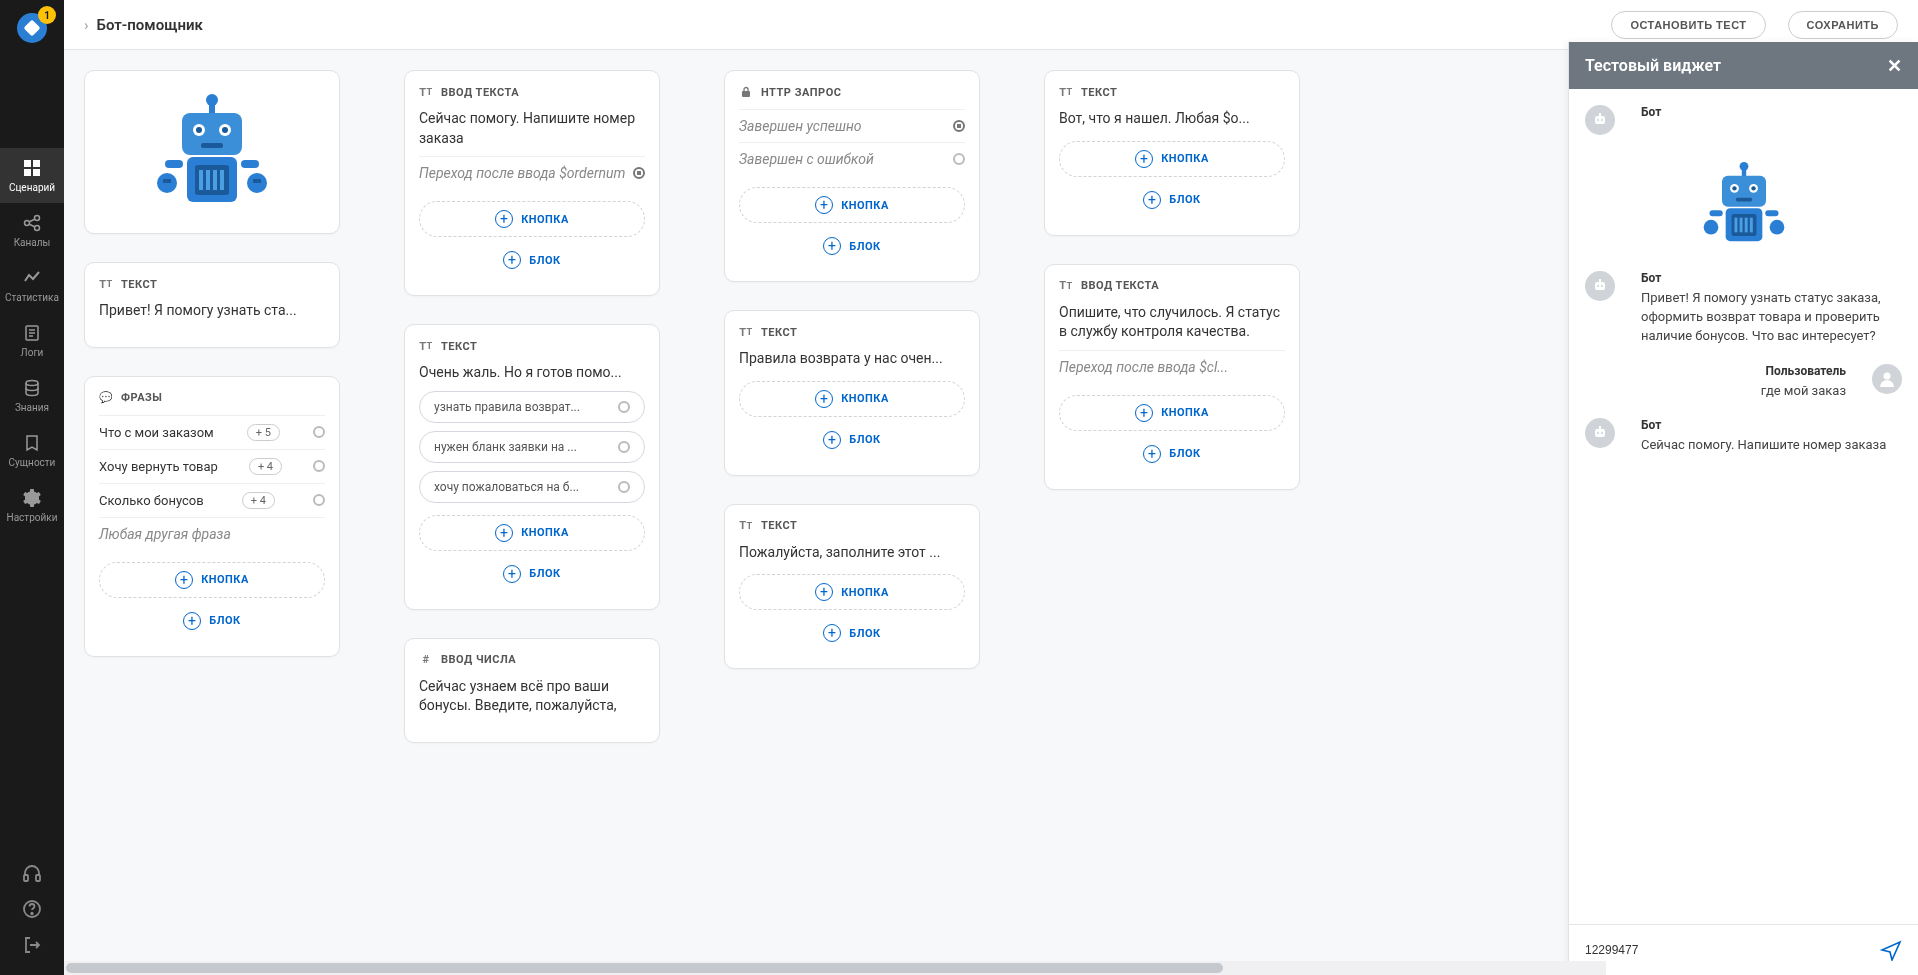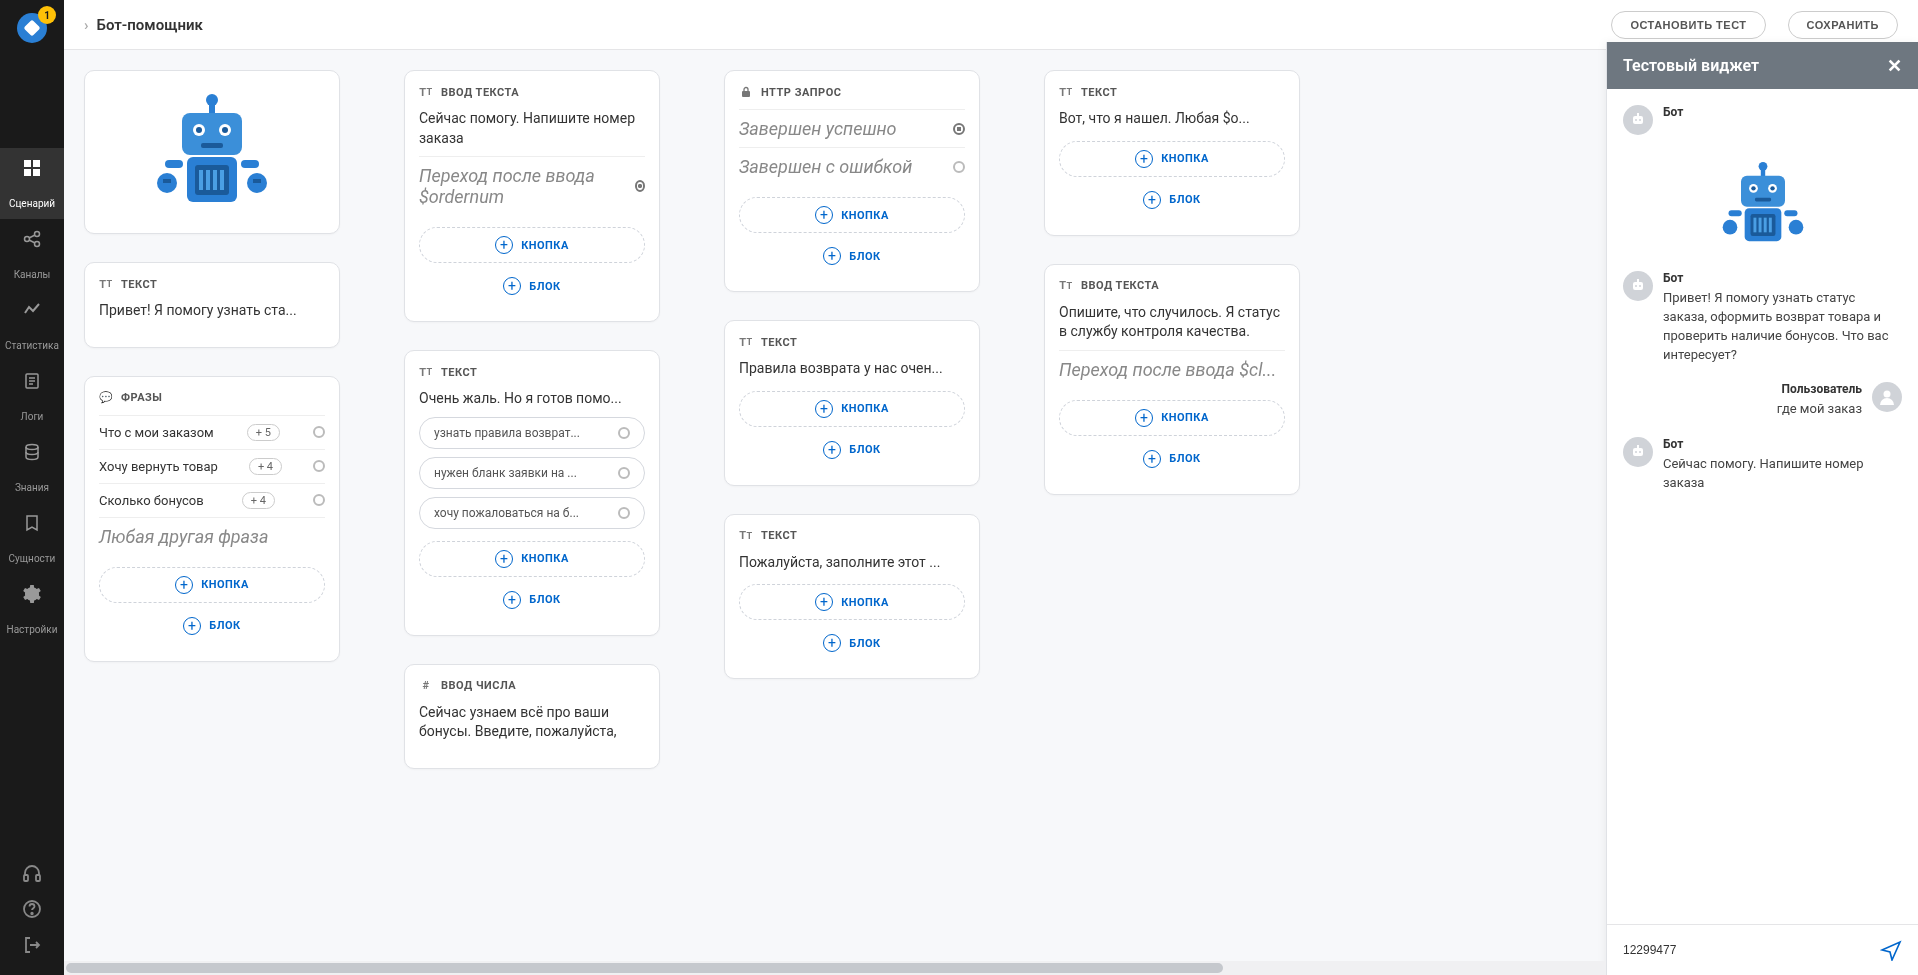--- a/index.html
+++ b/index.html
@@ -2,64 +2,64 @@
 <html><head>
 <meta charset="utf-8">
 <style>
 *{margin:0;padding:0;box-sizing:border-box}
 body{font-family:-apple-system,BlinkMacSystemFont,'Segoe UI',Roboto,sans-serif;background:#f5f5f7;overflow:hidden;height:100vh;width:100vw}
 
 
 .sidebar{position:fixed;left:0;top:0;bottom:0;width:64px;background:#1a1a1a;display:flex;flex-direction:column;align-items:center;padding-top:12px;color:#aaa;z-index:10}
 .logo-wrap{position:relative;margin-bottom:100px}
 .logo-badge{position:absolute;top:-6px;right:-8px;background:#ffc107;color:#1a1a1a;border-radius:50%;width:18px;height:18px;font-size:10px;display:flex;align-items:center;justify-content:center;font-weight:bold}
-.nav-item{display:flex;flex-direction:column;align-items:center;gap:20px;padding:10px 4px;width:100%;cursor:pointer;font-size:10px;color:#999}
+.nav-item{display:flex;flex-direction:column;align-items:center;gap:4px;padding:10px 4px;width:100%;cursor:pointer;font-size:10px;color:#999}
 .nav-item.active{background:#333;color:#fff}
 .nav-icon{width:20px;height:20px;display:flex;align-items:center;justify-content:center}
 .nav-bottom{margin-top:auto;margin-bottom:20px;display:flex;flex-direction:column;gap:16px;align-items:center}
 .nav-bottom-icon{color:#888;cursor:pointer;width:20px;height:20px;display:flex;align-items:center;justify-content:center}
 
 
 .header{position:fixed;top:0;left:64px;right:0;height:50px;background:#fff;border-bottom:1px solid #e5e5e7;display:flex;align-items:center;padding:0 20px;z-index:5}
 .breadcrumb{display:flex;align-items:center;gap:8px;font-size:15px;color:#333;font-weight:600}
 .header-actions{margin-left:auto;display:flex;gap:22px}
 .btn-outline{border:1px solid #ccc;background:#fff;border-radius:18px;padding:7px 18px;font-size:11px;font-weight:600;letter-spacing:.5px;cursor:pointer;color:#555}
 
 
 .canvas{position:absolute;left:64px;top:50px;right:312px;bottom:0;overflow:auto;padding:20px;background:#f7f8fa}
 .canvas-inner{position:relative;display:flex;gap:64px;align-items:flex-start;min-width:1400px}
 .col{display:flex;flex-direction:column;gap:28px;width:256px;flex-shrink:0}
 
 .card{background:#fff;border:1px solid #e0e2e6;border-radius:10px;padding:14px 14px 18px;box-shadow:0 1px 2px rgba(0,0,0,.03)}
 .card-header{display:flex;align-items:center;gap:8px;font-size:11px;font-weight:700;letter-spacing:.5px;color:#555;margin-bottom:10px}
 .card-text{font-size:14px;color:#333;line-height:1.4;margin-bottom:8px}
 .card-text.trunc{white-space:nowrap;overflow:hidden;text-overflow:ellipsis}
-.sub-item{font-size:18px;color:#888;font-style:italic;padding:8px 0;border-top:1px solid #eee;display:flex;align-items:center;justify-content:space-between}
+.sub-item{font-size:14px;color:#888;font-style:italic;padding:8px 0;border-top:1px solid #eee;display:flex;align-items:center;justify-content:space-between}
 .sub-item .radio{width:12px;height:12px;border:2px solid #bbb;border-radius:50%;margin-left:auto}
 .sub-item .radio.on{border-color:#777;background:radial-gradient(circle,#777 40%,transparent 45%)}
 .sub-item-plain{font-size:13px;color:#333;padding:8px 0;border-top:1px solid #eee;display:flex;align-items:center;justify-content:space-between;gap:10px}
 .tag{border:1px solid #ccc;border-radius:10px;padding:1px 8px;font-size:11px;color:#666}
 .sub-item-plain .radio{width:12px;height:12px;border:2px solid #bbb;border-radius:50%}
 .btn-row{border:1px solid #d5d8de;border-radius:18px;padding:8px 14px;font-size:12px;color:#555;display:flex;align-items:center;justify-content:space-between;margin-top:8px;cursor:pointer;background:#fff}
 .btn-row .radio{width:12px;height:12px;border:2px solid #bbb;border-radius:50%}
 .add-btn{display:flex;align-items:center;justify-content:center;gap:8px;border:1px dashed #cfd3da;border-radius:20px;padding:8px;font-size:11px;font-weight:700;letter-spacing:.5px;color:#0066cc;cursor:pointer;margin-top:12px}
 .add-btn.nob{border:none;margin-top:6px}
 .plus-circle{width:18px;height:18px;border:1.5px solid #0066cc;border-radius:50%;display:flex;align-items:center;justify-content:center;font-size:14px;line-height:1;font-weight:400}
 
 .robot-img{display:flex;justify-content:center;margin-bottom:0}
 
 
 .connectors{position:absolute;top:0;left:0;pointer-events:none;z-index:-1}
 
 
-.widget{position:fixed;right:0;top:42px;bottom:0;width:312px;background:#fff;border-left:1px solid #e0e2e6;display:flex;flex-direction:column;z-index:6;box-shadow:-2px 0 8px rgba(0,0,0,.05)}
+.widget{position:fixed;right:0;top:42px;bottom:0;width:350px;background:#fff;border-left:1px solid #e0e2e6;display:flex;flex-direction:column;z-index:6;box-shadow:-2px 0 8px rgba(0,0,0,.05)}
 .widget-header{background:#6e7780;color:#fff;padding:14px 16px;font-size:16px;font-weight:600;display:flex;align-items:center;justify-content:space-between}
 .widget-close{cursor:pointer;font-size:18px;line-height:1}
 .widget-body{flex:1;overflow-y:auto;padding:16px}
-.msg{display:flex;gap:10px;margin-bottom:18px}
+.msg{display:flex;gap:26px;margin-bottom:18px}
 .msg.user{flex-direction:row-reverse;text-align:right}
 .avatar{width:30px;height:30px;border-radius:50%;background:#d0d3d8;display:flex;align-items:center;justify-content:center;flex-shrink:0;color:#fff}
 .msg-content{flex:1}
 .msg-name{font-size:12px;font-weight:700;color:#333;margin-bottom:4px}
 .msg-text{font-size:13px;color:#444;line-height:1.45}
 .msg-robot{display:flex;justify-content:center;margin:10px 0 18px}
 .widget-input-row{border-top:1px solid #e5e5e7;padding:14px 16px;display:flex;align-items:center;gap:10px}
 .widget-input{flex:1;border:none;outline:none;font-size:12px;color:#333}
 .send-icon{color:#0066cc;cursor:pointer;width:22px;height:22px;display:flex;align-items:center;justify-content:center}
 

